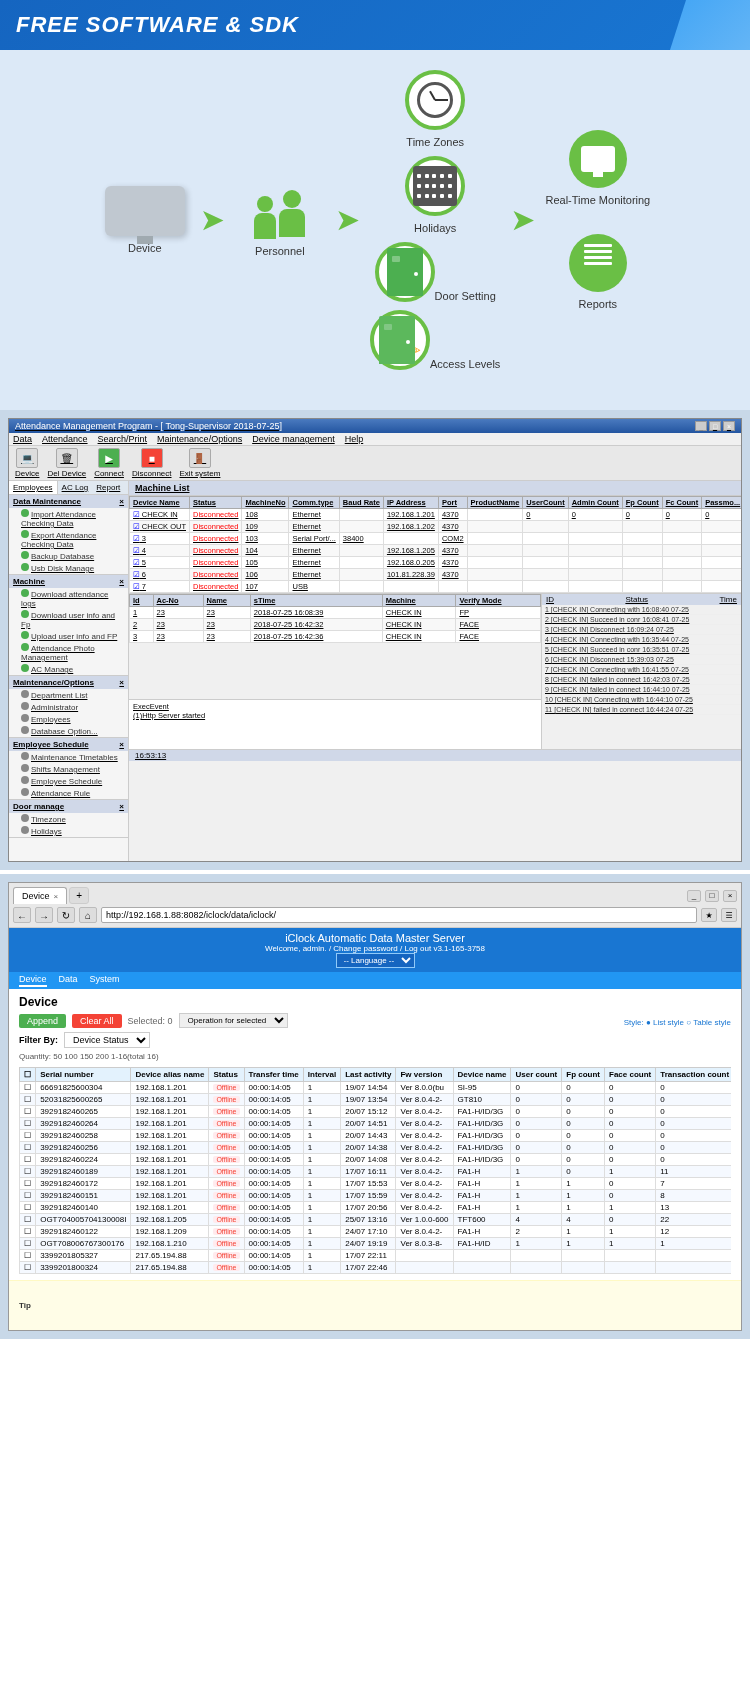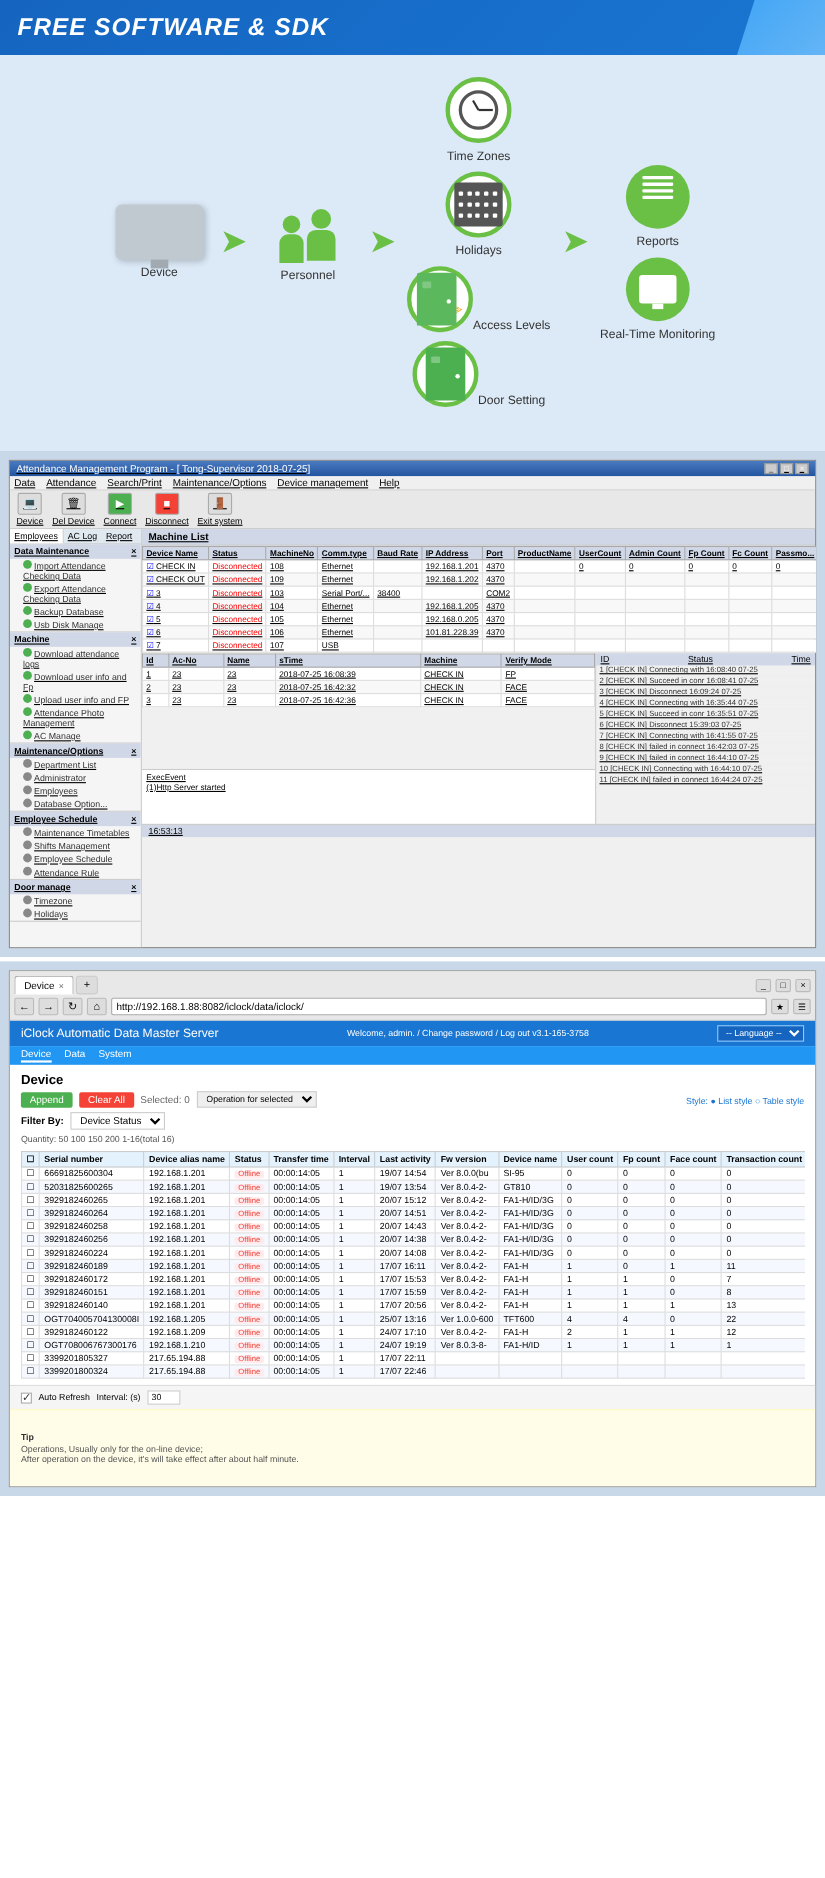--- a/index.html
+++ b/index.html
@@ -371,20 +371,21 @@
       background: #fff;
     }
     .web-header {
       background: #1976d2;
       color: #fff;
       padding: 4px 10px;
       display: flex;
       justify-content: space-between;
       align-items: center;
       font-size: 11px;
+      flex-direction: column;
     }
     .web-nav {
       background: #2196f3;
       padding: 2px 10px;
       display: flex;
       gap: 12px;
       font-size: 9px;
       color: #fff;
     }
     .web-body {
@@ -593,66 +594,66 @@
               <div class="cal-dot"></div>
               <div class="cal-dot"></div>
               <div class="cal-dot"></div>
           </div>
         </div>
         <span class="diag-label">Holidays</span>
       </div>
 
       <div class="diag-item" style="flex-direction:row;align-items:flex-end;gap:0;">
         <div class="icon-circle">
+          <div class="door-icon-wrap">
+            <div class="door-window"></div>
+            <div class="door-knob2"></div>
+          </div>
+        </div>
+        <div style="display:flex;flex-direction:column;align-items:center;">
+          <span class="diag-label">Door Setting</span>
+        </div>
+      </div>
+
+      <div class="diag-item" style="flex-direction:row;align-items:flex-end;gap:0;">
+        <div class="icon-circle">
           <div class="door-icon-wrap" style="background:#5cb85c;">
             <div class="door-window"></div>
             <div class="door-knob2"></div>
           </div>
           <span class="pencil-icon">✏</span>
         </div>
         <div style="display:flex;flex-direction:column;align-items:center;">
           <span class="diag-label">Access Levels</span>
         </div>
       </div>
-
-      <div class="diag-item" style="flex-direction:row;align-items:flex-end;gap:0;">
-        <div class="icon-circle">
-          <div class="door-icon-wrap">
-            <div class="door-window"></div>
-            <div class="door-knob2"></div>
-          </div>
-        </div>
-        <div style="display:flex;flex-direction:column;align-items:center;">
-          <span class="diag-label">Door Setting</span>
-        </div>
-      </div>
     </div>
     <div class="green-arrow">➤</div>
 
     <div class="col-center">
+
+      <div class="diag-item">
+        <div class="icon-green-circle">
+          <div style="width:34px;height:26px;background:#fff;border-radius:3px;position:relative;">
+            <div style="position:absolute;bottom:-5px;left:50%;transform:translateX(-50%);width:10px;height:5px;background:#fff;"></div>
+          </div>
+        </div>
+        <span class="diag-label">Real-Time Monitoring</span>
+      </div>
 
       <div class="diag-item" style="margin-top:20px;">
         <div class="icon-green-circle">
           <div class="icon-document">
             <div class="doc-line"></div>
             <div class="doc-line"></div>
             <div class="doc-line"></div>
             <div class="doc-line"></div>
           </div>
         </div>
         <span class="diag-label">Reports</span>
-      </div>
-
-      <div class="diag-item">
-        <div class="icon-green-circle">
-          <div style="width:34px;height:26px;background:#fff;border-radius:3px;position:relative;">
-            <div style="position:absolute;bottom:-5px;left:50%;transform:translateX(-50%);width:10px;height:5px;background:#fff;"></div>
-          </div>
-        </div>
-        <span class="diag-label">Real-Time Monitoring</span>
       </div>
     </div>
   </div>
 </div>
 
 <div class="app-section">
   <div class="app-window">
 
     <div class="app-titlebar">
       <span>Attendance Management Program - [ Tong-Supervisor 2018-07-25]</span>
@@ -1314,30 +1315,18 @@
                   <td></td>
                   <td></td>
                   <td></td>
                   <td></td>
                 </tr>
               </tbody>
           </table>
         </div>
       </div>
 
-      <div class="web-footer">
-        <div class="auto-refresh-row">
-          <span class="checkbox-fake checked"></span>
-          <span>Auto Refresh</span>
-          <span>Interval: (s)</span>
-          <input type="text" value="30" style="width: 30px; font-size: 8px; border: 1px solid rgb(204, 204, 204); padding: 1px 3px;">
-        </div>
-      </div>
       <div class="tip-section">
         <span class="tip-label">Tip</span>
-        <div class="tip-text">
-          Operations, Usually only for the on-line device;<br>
-          After operation on the device, it's will take effect after about half minute.
-        </div>
       </div>
     </div>
   </div>
 </div>
 
 </body></html>

